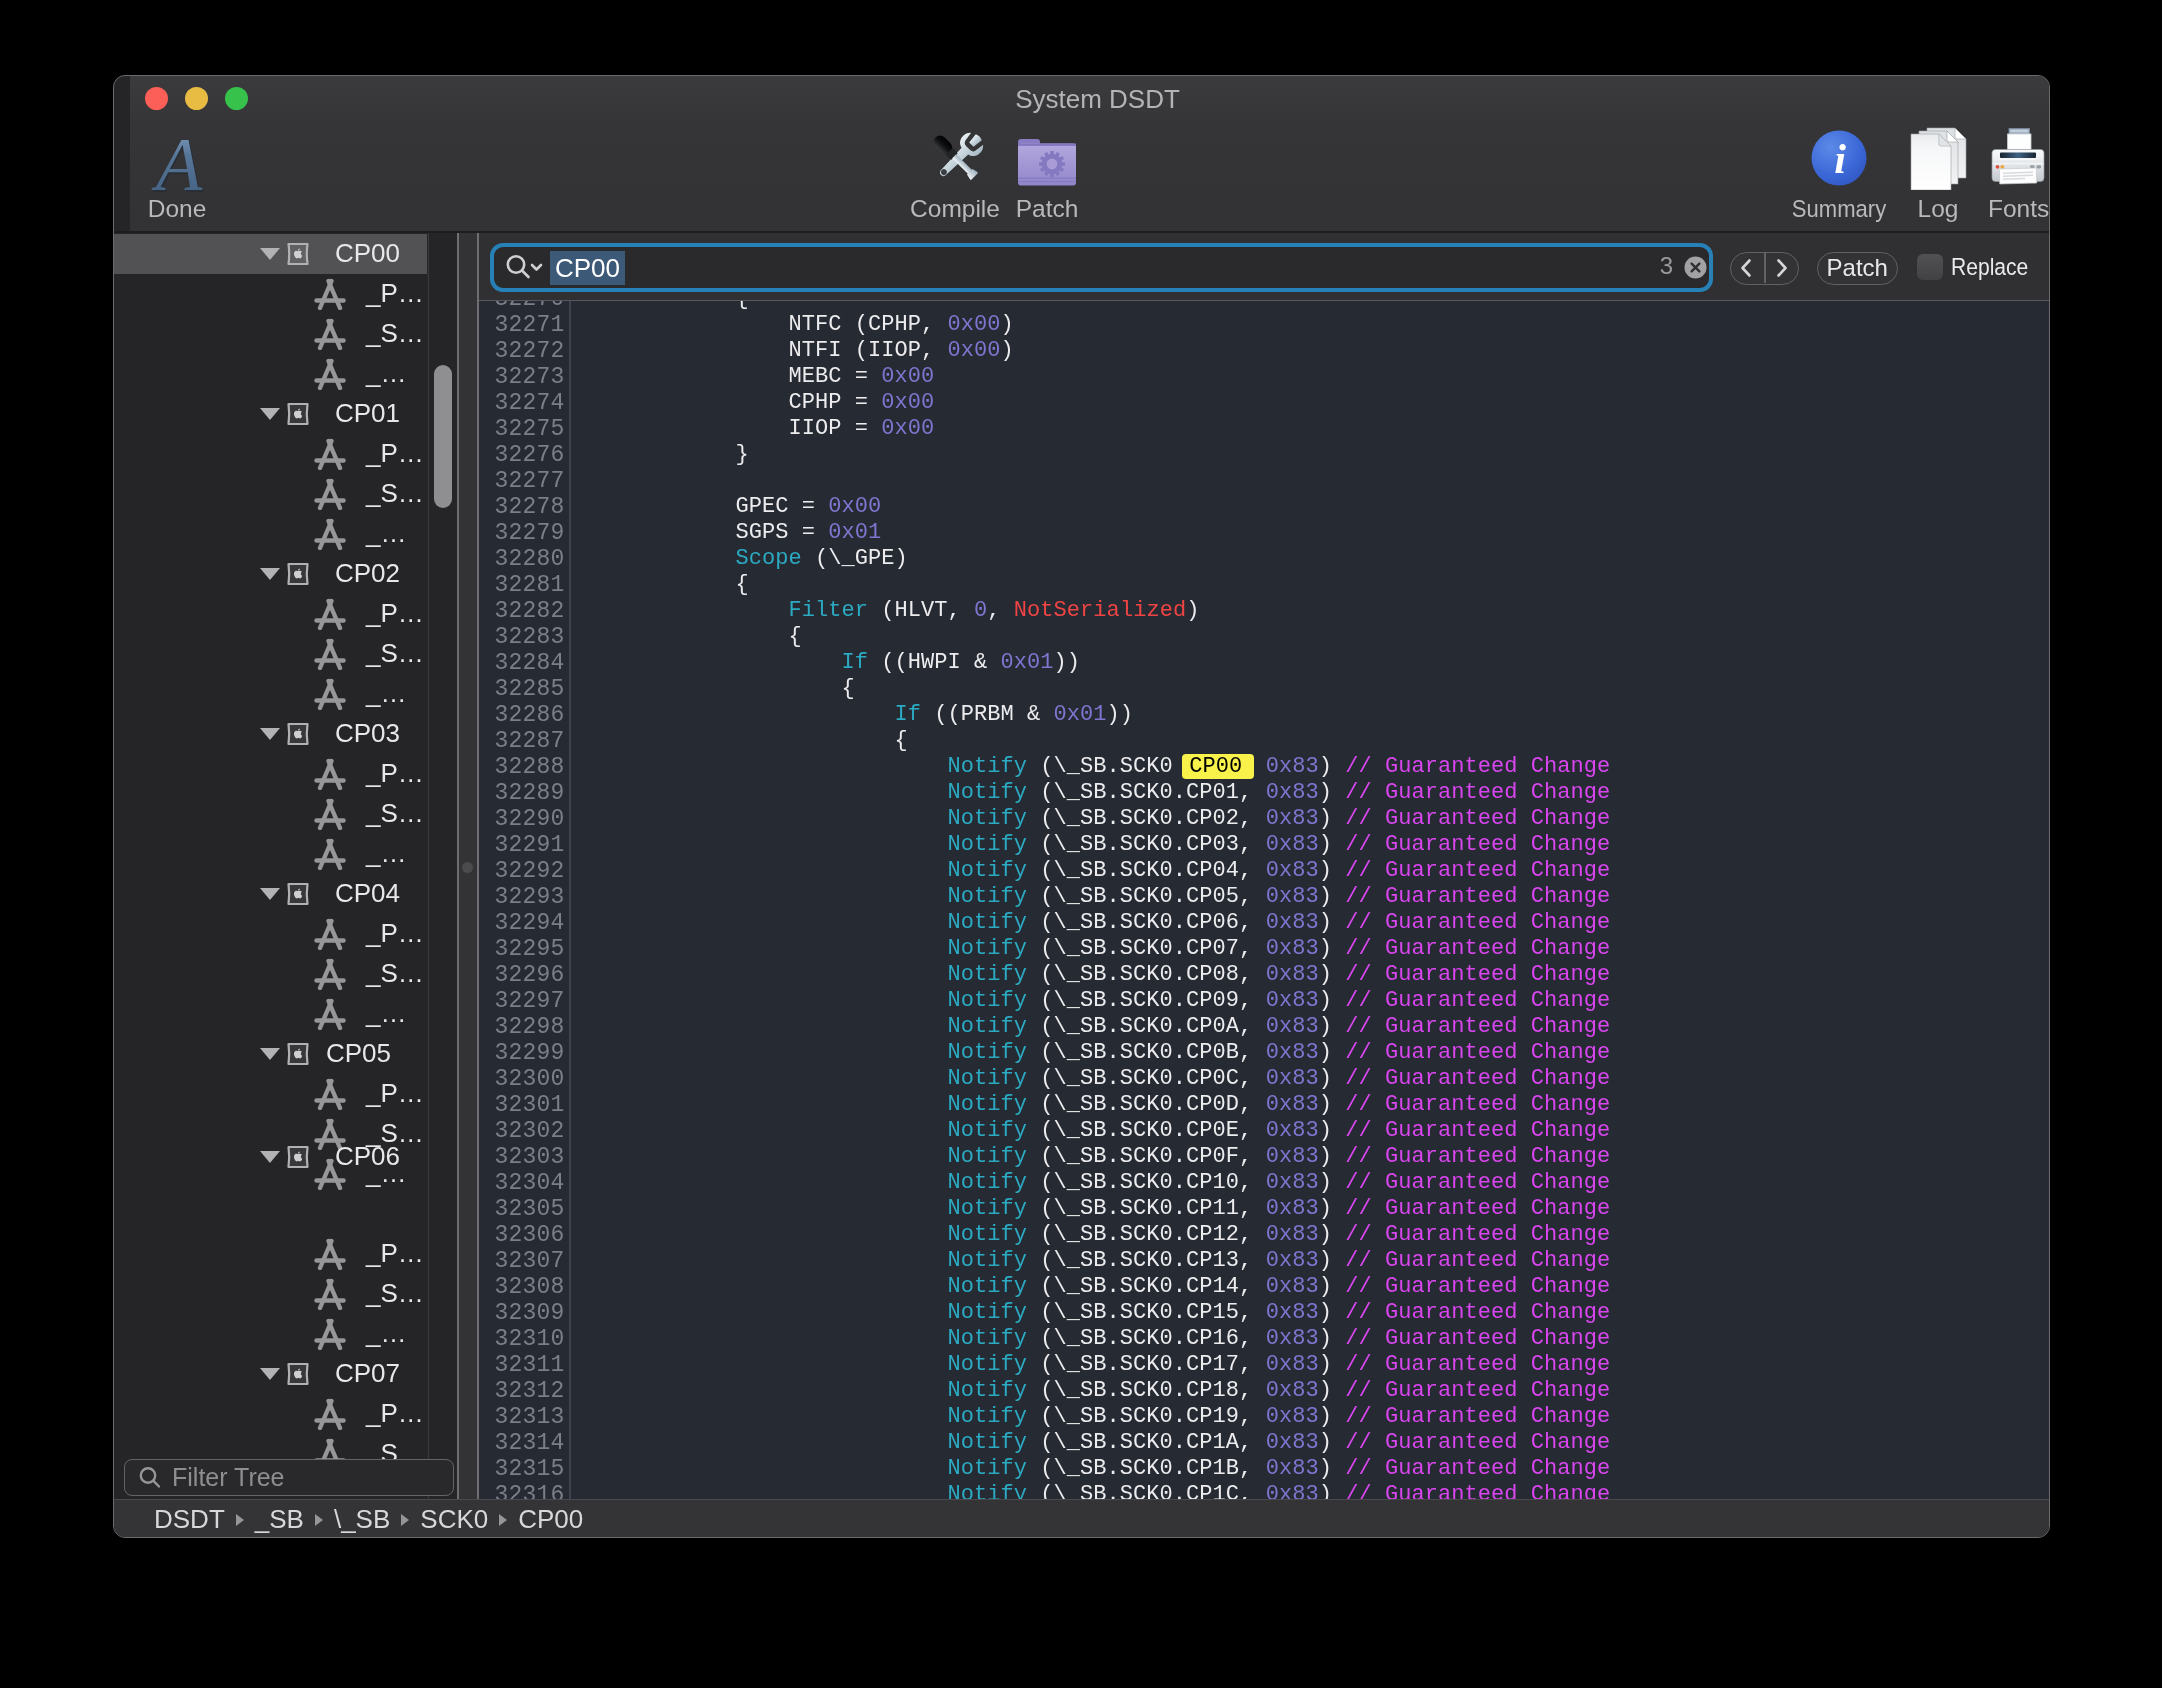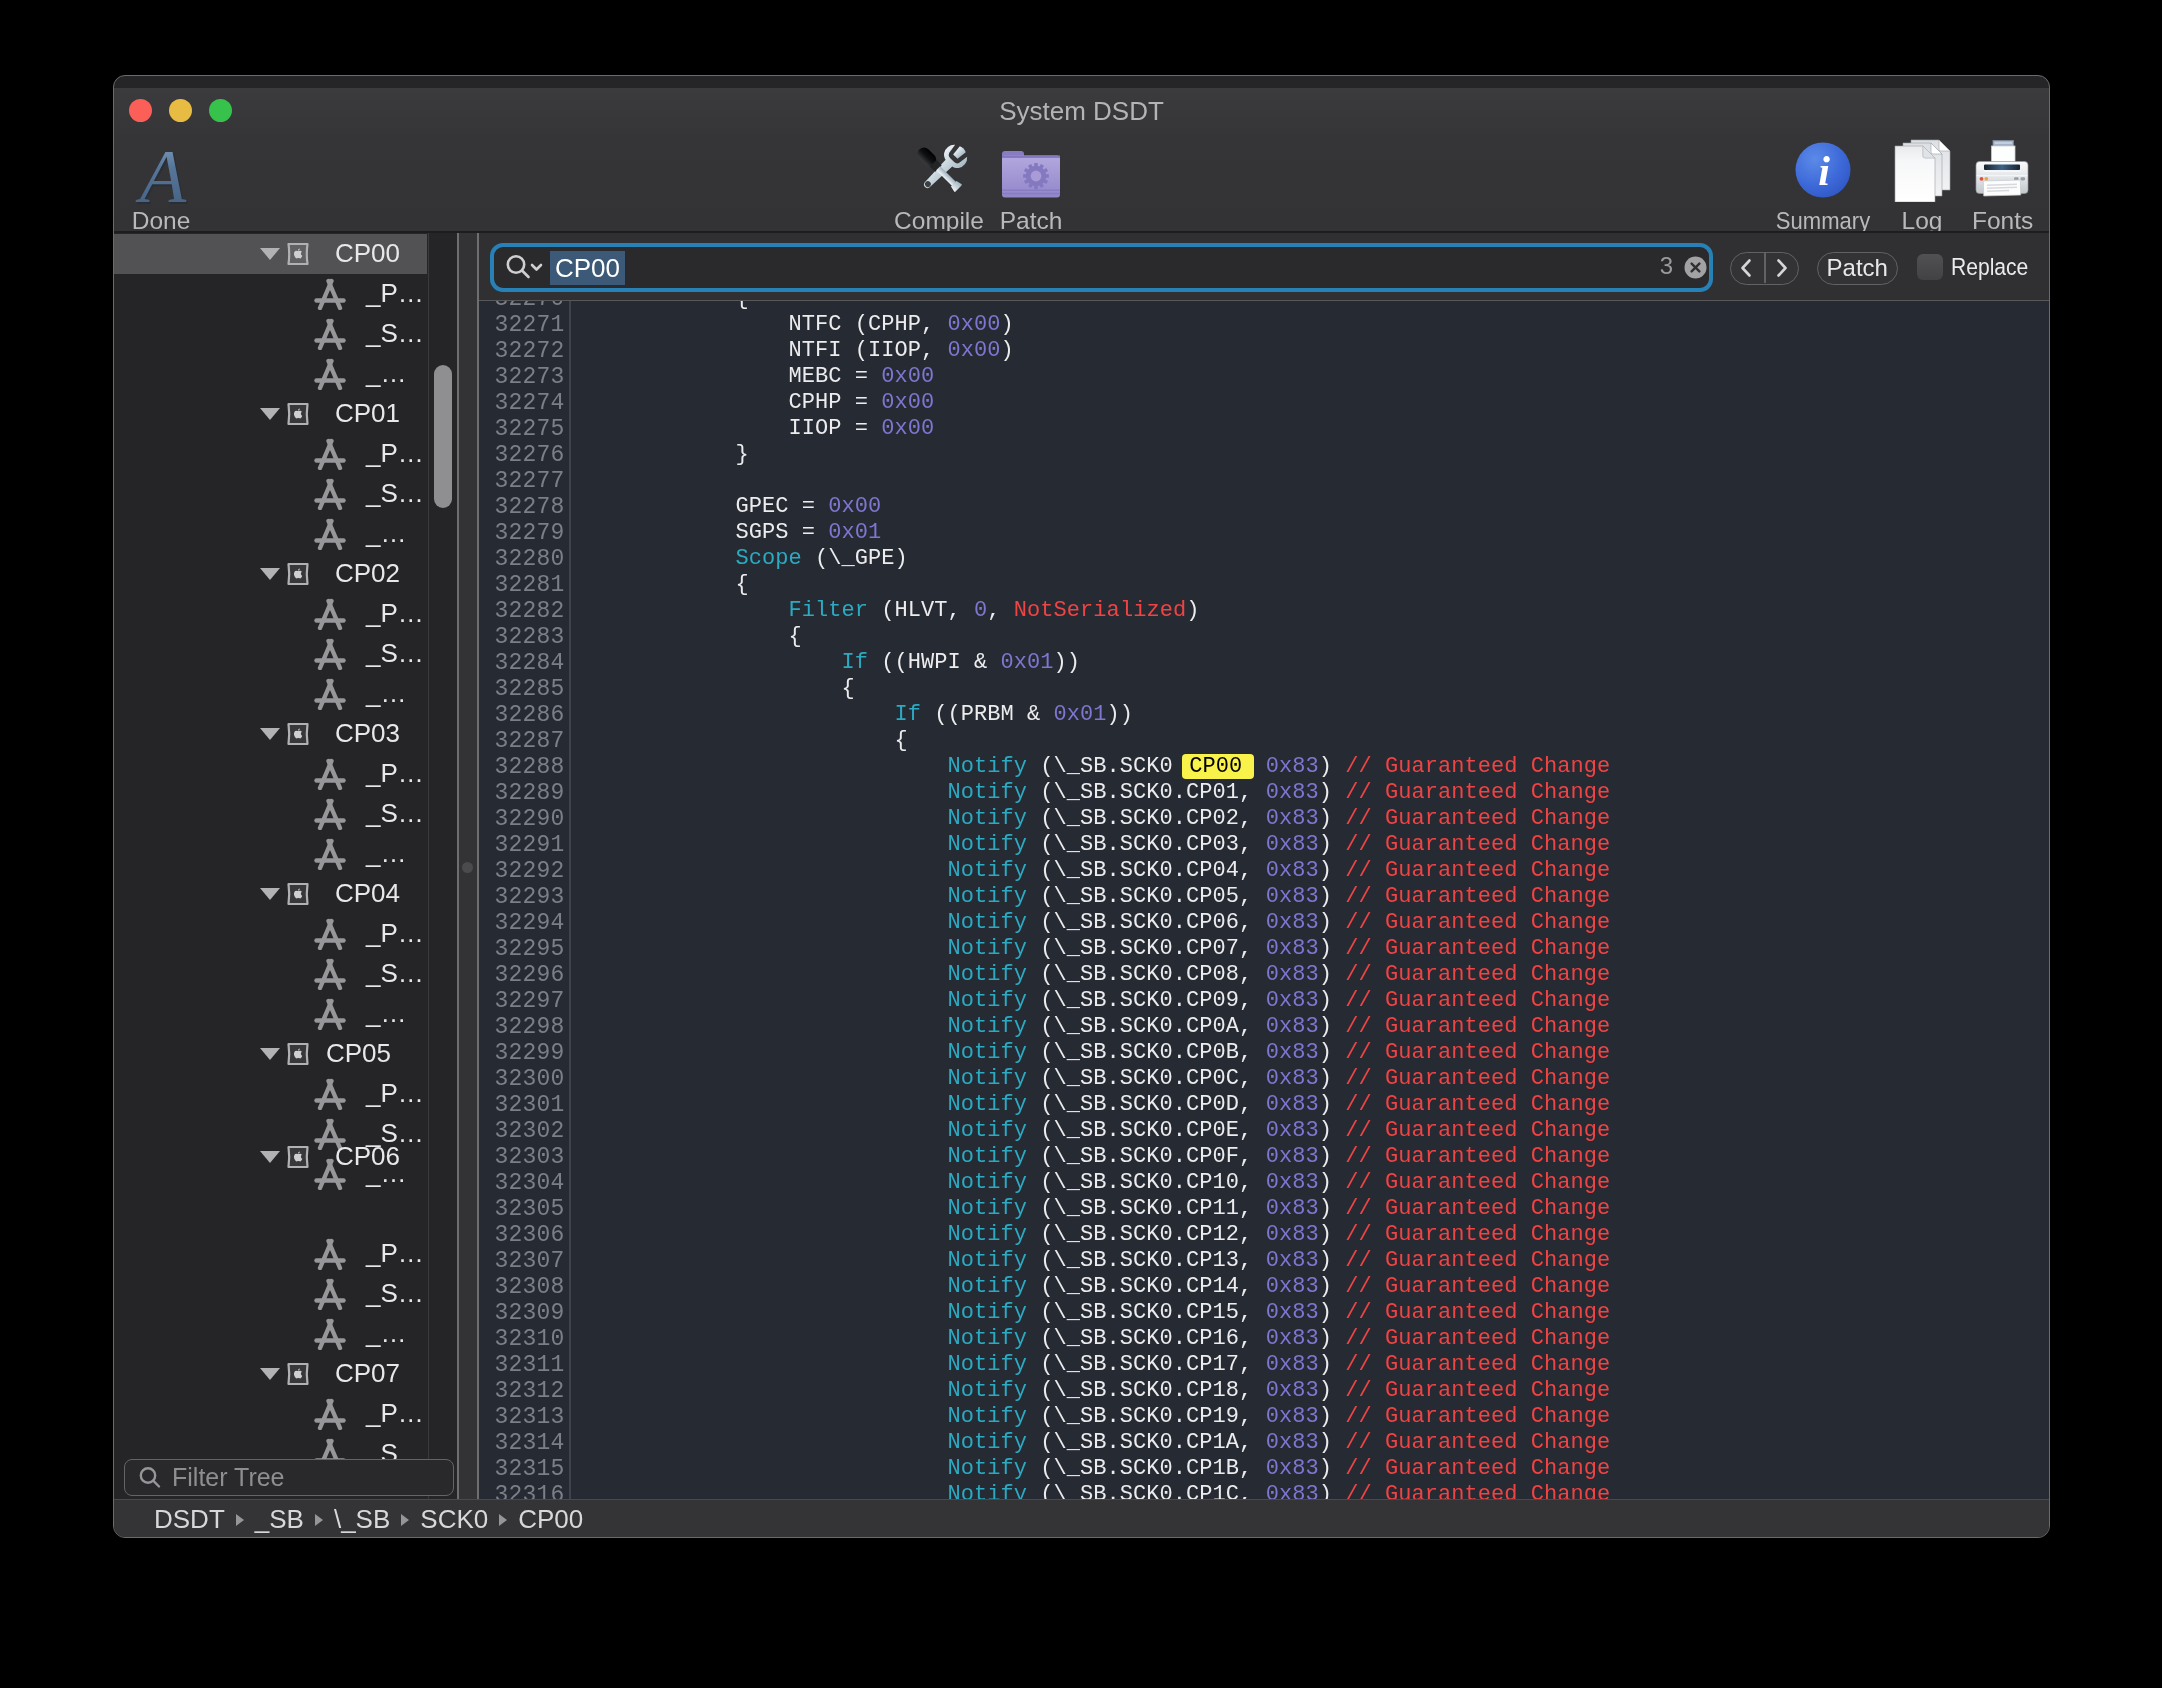--- a/index.html
+++ b/index.html
@@ -1,20 +1,20 @@
 <!DOCTYPE html>
 <html><head><meta charset="utf-8">
 <style>
 * { margin:0; padding:0; box-sizing:border-box; }
 html,body { width:2162px; height:1688px; background:#000; overflow:hidden; }
 body { font-family:"Liberation Sans", sans-serif; position:relative; }
 .win { position:absolute; left:113px; top:75px; width:1937px; height:1463px;
   background:#252528; border-radius:12px; border:1px solid #6b6b6d; overflow:hidden; }
-.titlebar { position:absolute; left:0; top:0; width:100%; height:172px;
-  background:linear-gradient(180deg,#3b3b3e 0%,#353538 30%,#323235 100%);margin-top:12px; }
+.titlebar { position:absolute; left:16px; top:0; width:100%; height:172px;
+  background:linear-gradient(180deg,#3b3b3e 0%,#353538 30%,#323235 100%); }
 .tl { position:absolute; top:10.5px; width:23px; height:23px; border-radius:50%; }
 .title { position:absolute; top:8px; left:0; width:100%; text-align:center;
   font-size:26px; color:#b4b4b6; }
 .tbitem { position:absolute; text-align:center; }
 .tblabel { position:absolute; top:119px; font-size:24.5px; color:#b9b9bb; text-align:center; }
 .contentline { position:absolute; left:0; top:154.5px; width:100%; height:2px; background:#1d1d1f; }
 
 .sidebar { position:absolute; left:0; top:156.5px; width:343px; height:1266.5px; background:#252528; overflow:hidden; }
 .selrow { position:absolute; left:0; width:313px; height:40px; background:#525255; }
 .trow { position:absolute; left:0; width:343px; height:40px; }
@@ -51,21 +51,21 @@
 
 .editor { position:absolute; left:364.5px; top:225px; width:1572.5px; height:1198px; background:#262a33; overflow:hidden; }
 .gutter { position:absolute; left:0; top:-15px; width:86px; text-align:right;
   font-family:"Liberation Mono", monospace; font-size:23px; line-height:26px; color:#7a7f88; letter-spacing:0.2px; }
 .gutline { position:absolute; left:90.5px; top:0; width:1.5px; height:100%; background:#3e434e; }
 .code { position:absolute; left:151px; top:-15px; font-family:"Liberation Mono", monospace;
   font-size:22px; line-height:26px; color:#ececee; letter-spacing:0.05px; white-space:pre; }
 .code .k { color:#2baac2; }
 .code .n { color:#7e76d0; }
 .code .m { color:#ef4444; }
-.code .c { color:#ef4444;margin-top:47px; }
+.code .c { color:#d946ef;margin-top:47px; }
 .code .hl { background:#f9f24b; color:#000; border-radius:4px; padding:0 12px 0 7px; margin-left:9.5px; margin-right:-2px; }
 
 .statusbar { position:absolute; left:0; top:1423px; width:100%; height:40px; background:#343437;
   border-top:1.5px solid #4a4a4d; display:flex; align-items:center; }
 .bc { display:flex; align-items:center; margin-left:40px; gap:9px; }
 .bc span { font-size:26px; color:#d8d8da; }
 .bc i { display:inline-block; width:0; height:0; border-top:6px solid transparent;
   border-bottom:6px solid transparent; border-left:8px solid #96969a; margin:0 2px; }
 </style></head>
 <body>

